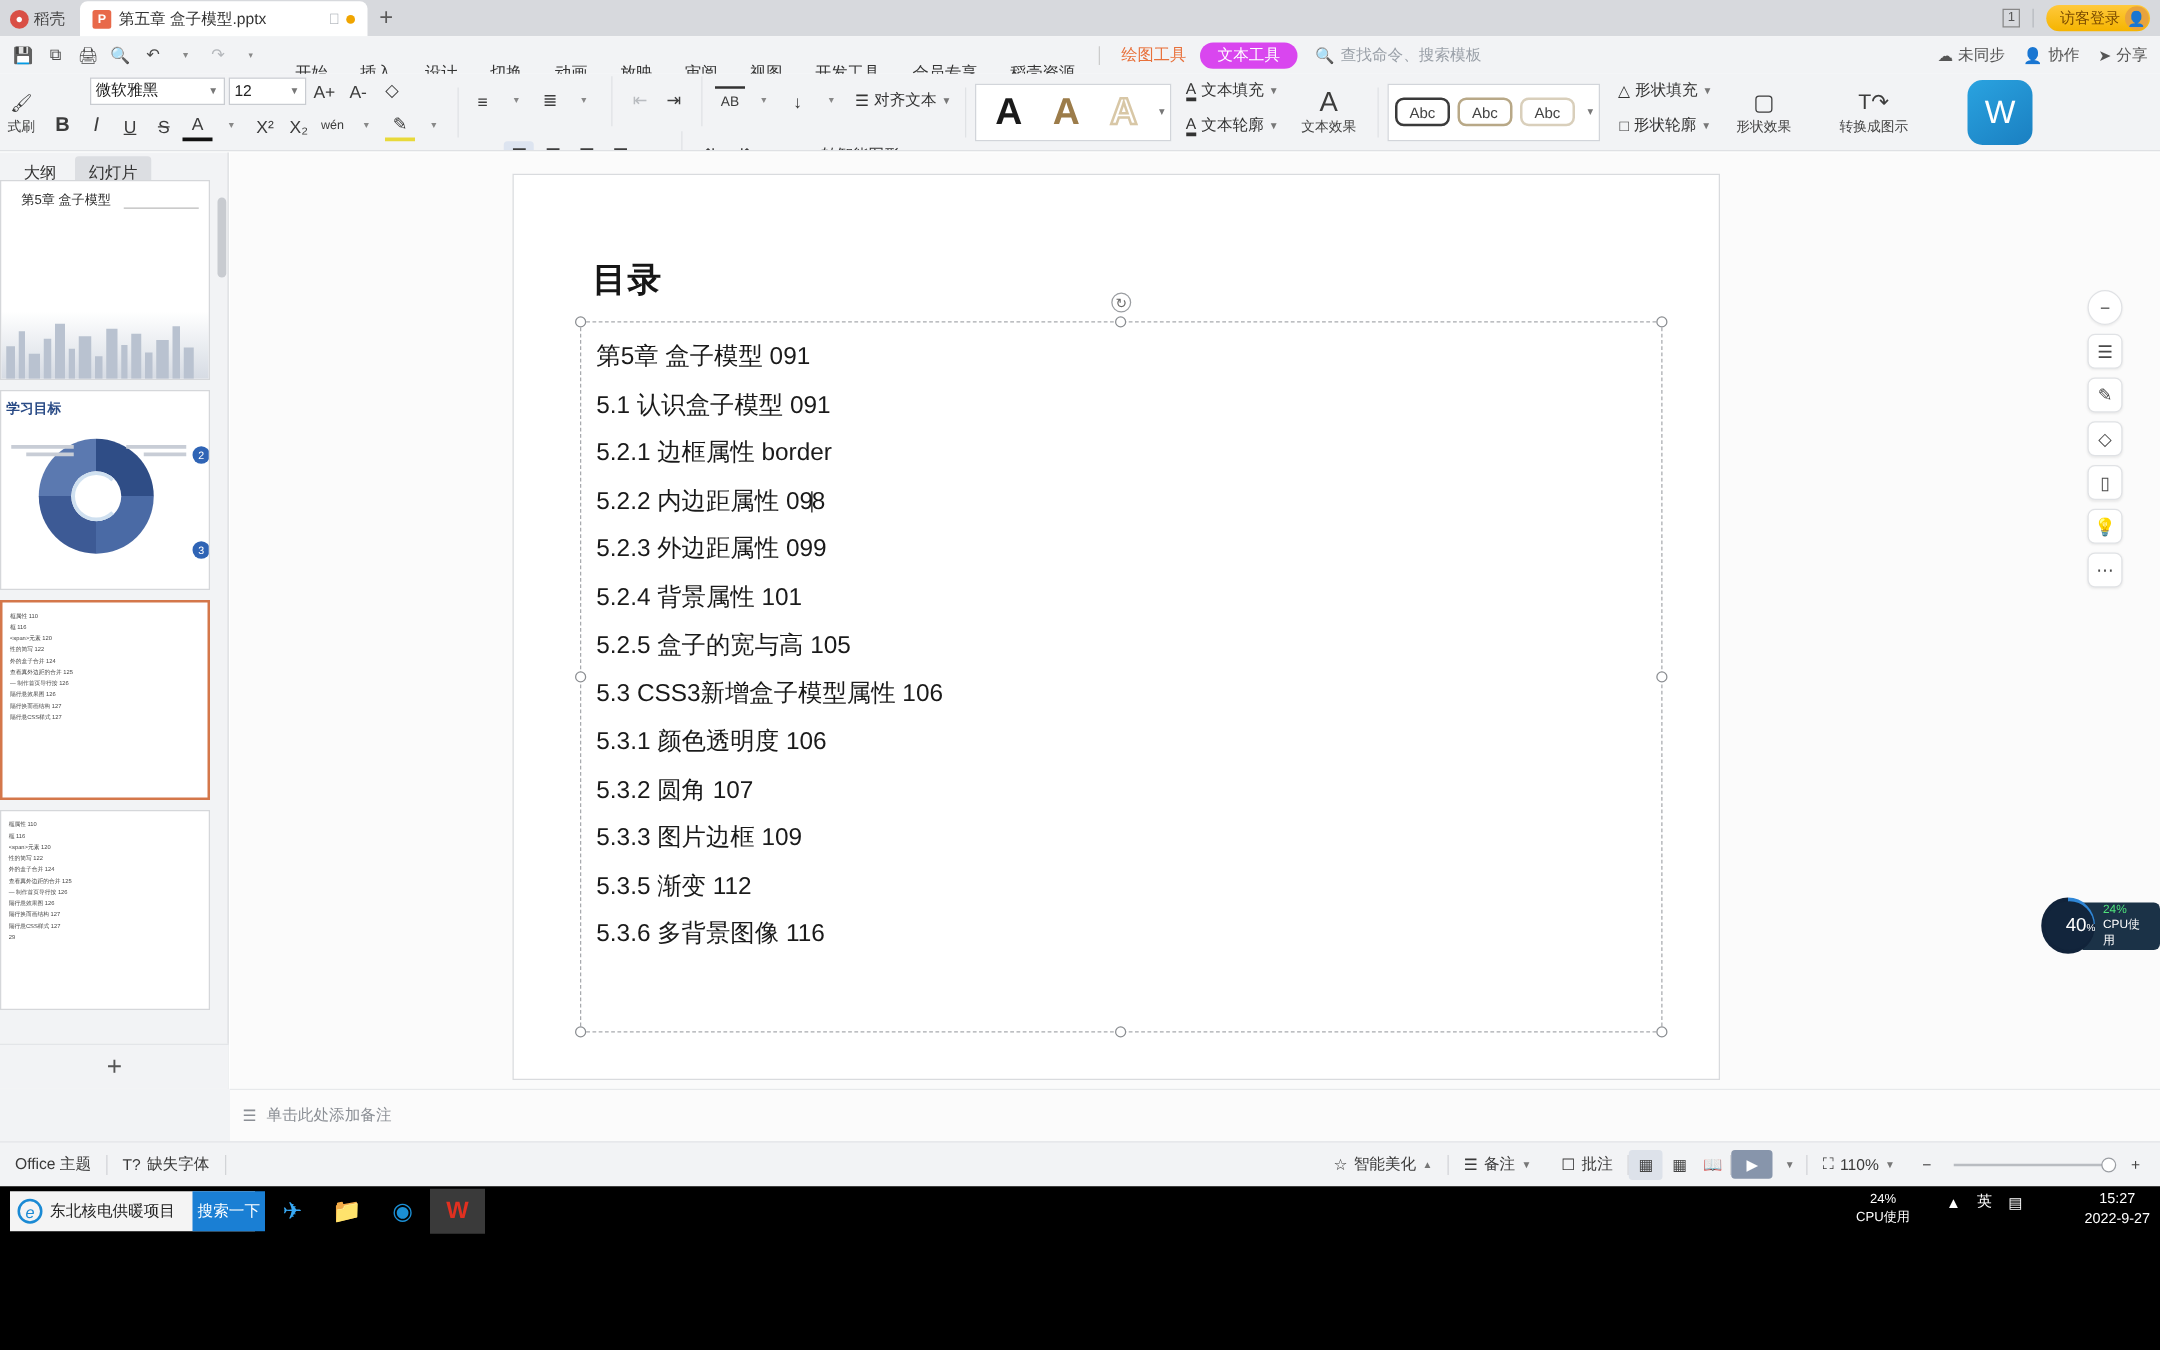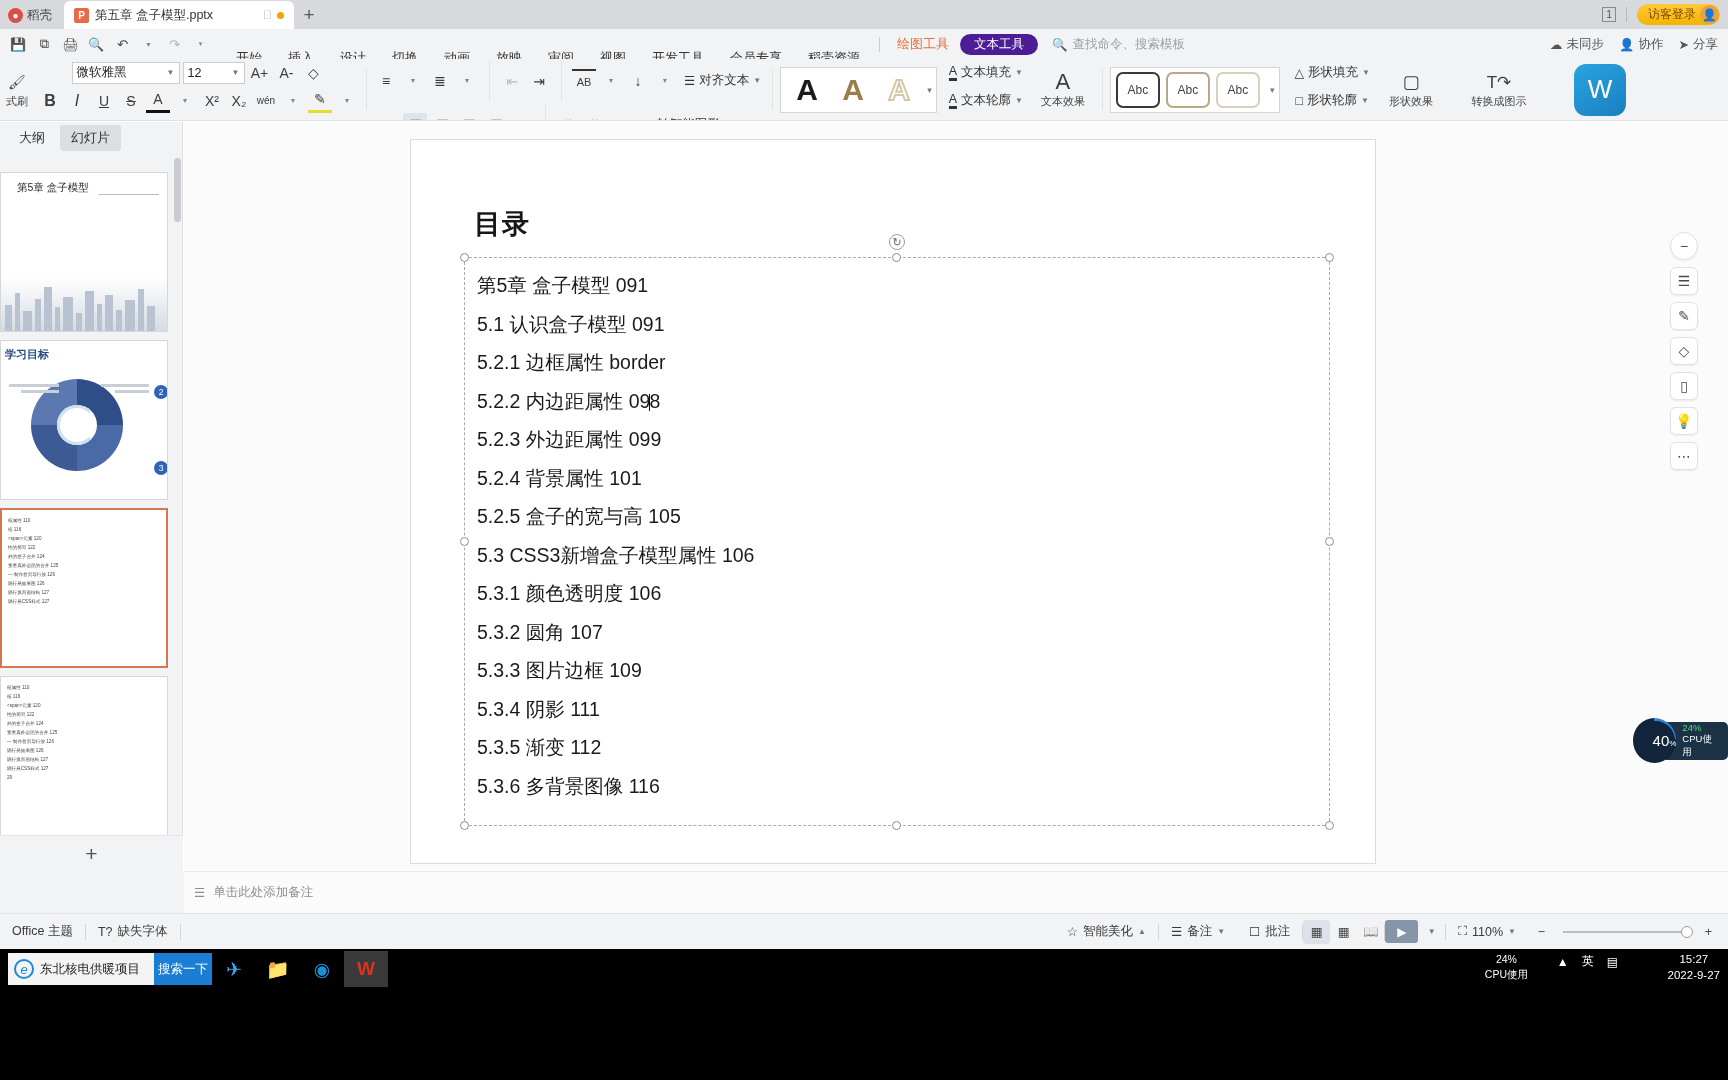--- a/index.html
+++ b/index.html
@@ -69,21 +69,21 @@
   .qa { display: flex; align-items: center; gap: 1px; padding-left: 6px; }
   .qa-btn {
     width: 25px; height: 24px; display: flex; align-items: center; justify-content: center;
     color: #4a4a4a;
   }
   .menu-items { display: flex; align-items: center; margin-left: 10px; }
   .menu-item { padding: 0 13px; color: #333; height: 26px; display:flex; align-items:center;margin-top:27px; }
   .menu-sep { width: 1px; height: 15px; background: #ccc; margin: 0 6px; }
   .menu-draw { color: #e8703a; padding: 0 11px; }
   .menu-text-tool {
-    background: #4c1d95; color: #fff; border-radius: 11px;
+    background: #d946ef; color: #fff; border-radius: 11px;
     padding: 2px 14px; font-size: 12.5px;
   }
   .search-box {
     display: flex; align-items: center; gap: 5px; margin-left: 14px;
     color: #9aa0a8; font-size: 12.5px;
   }
   .menu-right {
     margin-left: auto; display: flex; align-items: center; gap: 15px;
     padding-right: 10px; font-size: 12.5px; color: #555;
   }
@@ -122,42 +122,42 @@
     border: 1px solid #d2d5da; background: #fff; height: 46px;
     display: flex; align-items: center; padding: 0 4px; gap: 2px;
   }
   .wa-A { width: 44px; text-align: center; font-size: 30px; line-height: 36px; font-weight: bold; }
   .wa-more { font-size: 9px; color: #777; margin-left: 4px; }
   .shape-box {
     border: 1px solid #d2d5da; background: #fff; height: 46px;
     display: flex; align-items: center; padding: 0 5px; gap: 6px;
   }
   .abc {
-    width: 44px; height: 36px; border-radius: 7px; background: #fff;
+    width: 44px; height: 23px; border-radius: 7px; background: #fff;
     display: flex; align-items: center; justify-content: center; font-size: 12px; color: #444;
   }
   .abc.b1 { border: 2px solid #3a3a3a; }
   .abc.b2 { border: 2px solid #b8a887; }
   .abc.b3 { border: 2px solid #d9cfbb; }
   .wps-logo {
     width: 52px; height: 52px; border-radius: 12px;
     background: linear-gradient(145deg,#2aa3e0,#1a7fc1);
     display: flex; align-items: center; justify-content: center;
     color: #fff; font-size: 26px; margin-left: 34px;
   }
 
   
   .leftpanel {
     position: absolute; top: 122px; left: 0; width: 183px; height: 749px;
     background: #f2f3f5; border-right: 1px solid #dcdee1;
   }
   .lp-tabs { display: flex; align-items: center; height: 32px; padding-left: 8px; gap: 4px; }
   .lp-tab { font-size: 13px; color: #333; padding: 4px 11px; border-radius: 3px; }
   .lp-tab.active { background: #dcdee2; }
-  .thumbs { position: absolute; top: 44px; left: 0; width: 184px; height: 717px; overflow: hidden; }
+  .thumbs { position: absolute; top: 16px; left: 0; width: 184px; height: 717px; overflow: hidden; }
   .thumb {
     position: relative; margin: 0 16px 8px 0; background: #fff;
     border: 1px solid #d5d7da; height: 160px; overflow: hidden;
   }
   .thumb.active { border: 2px solid #d4774a; }
   .thumb-title { font-size: 10.5px; color: #2b2b2b; padding: 8px 0 0 16px; }
   .thumb-rule { height:1px; background:#bbb; width: 60px; position:absolute; right: 8px; top: 21px;}
   .city {
     position: absolute; bottom: 0; left: 0; width: 100%; height: 54px;
     background:
@@ -668,21 +668,20 @@
         <div class="toc-line">5.1   认识盒子模型 091</div>
         <div class="toc-line">5.2.1   边框属性 border</div>
         <div class="toc-line"><span>5.2.2   内边距属性 09</span><span class="caret-bar"></span><span>8</span></div>
         <div class="toc-line">5.2.3   外边距属性 099</div>
         <div class="toc-line">5.2.4   背景属性 101</div>
         <div class="toc-line">5.2.5   盒子的宽与高 105</div>
         <div class="toc-line">5.3   CSS3新增盒子模型属性 106</div>
         <div class="toc-line">5.3.1   颜色透明度 106</div>
         <div class="toc-line">5.3.2   圆角 107</div>
         <div class="toc-line">5.3.3   图片边框 109</div>
-        <div class="toc-line">5.3.4   阴影 111</div>
         <div class="toc-line">5.3.5   渐变 112</div>
         <div class="toc-line">5.3.6   多背景图像 116</div>
       </div>
       <span class="handle" style="left:-5px;top:-5px"></span>
       <span class="handle" style="left:50%;margin-left:-5px;top:-5px"></span>
       <span class="handle" style="right:-5px;top:-5px"></span>
       <span class="handle" style="left:-5px;top:50%;margin-top:-5px"></span>
       <span class="handle" style="right:-5px;top:50%;margin-top:-5px"></span>
       <span class="handle" style="left:-5px;bottom:-5px"></span>
       <span class="handle" style="left:50%;margin-left:-5px;bottom:-5px"></span>

